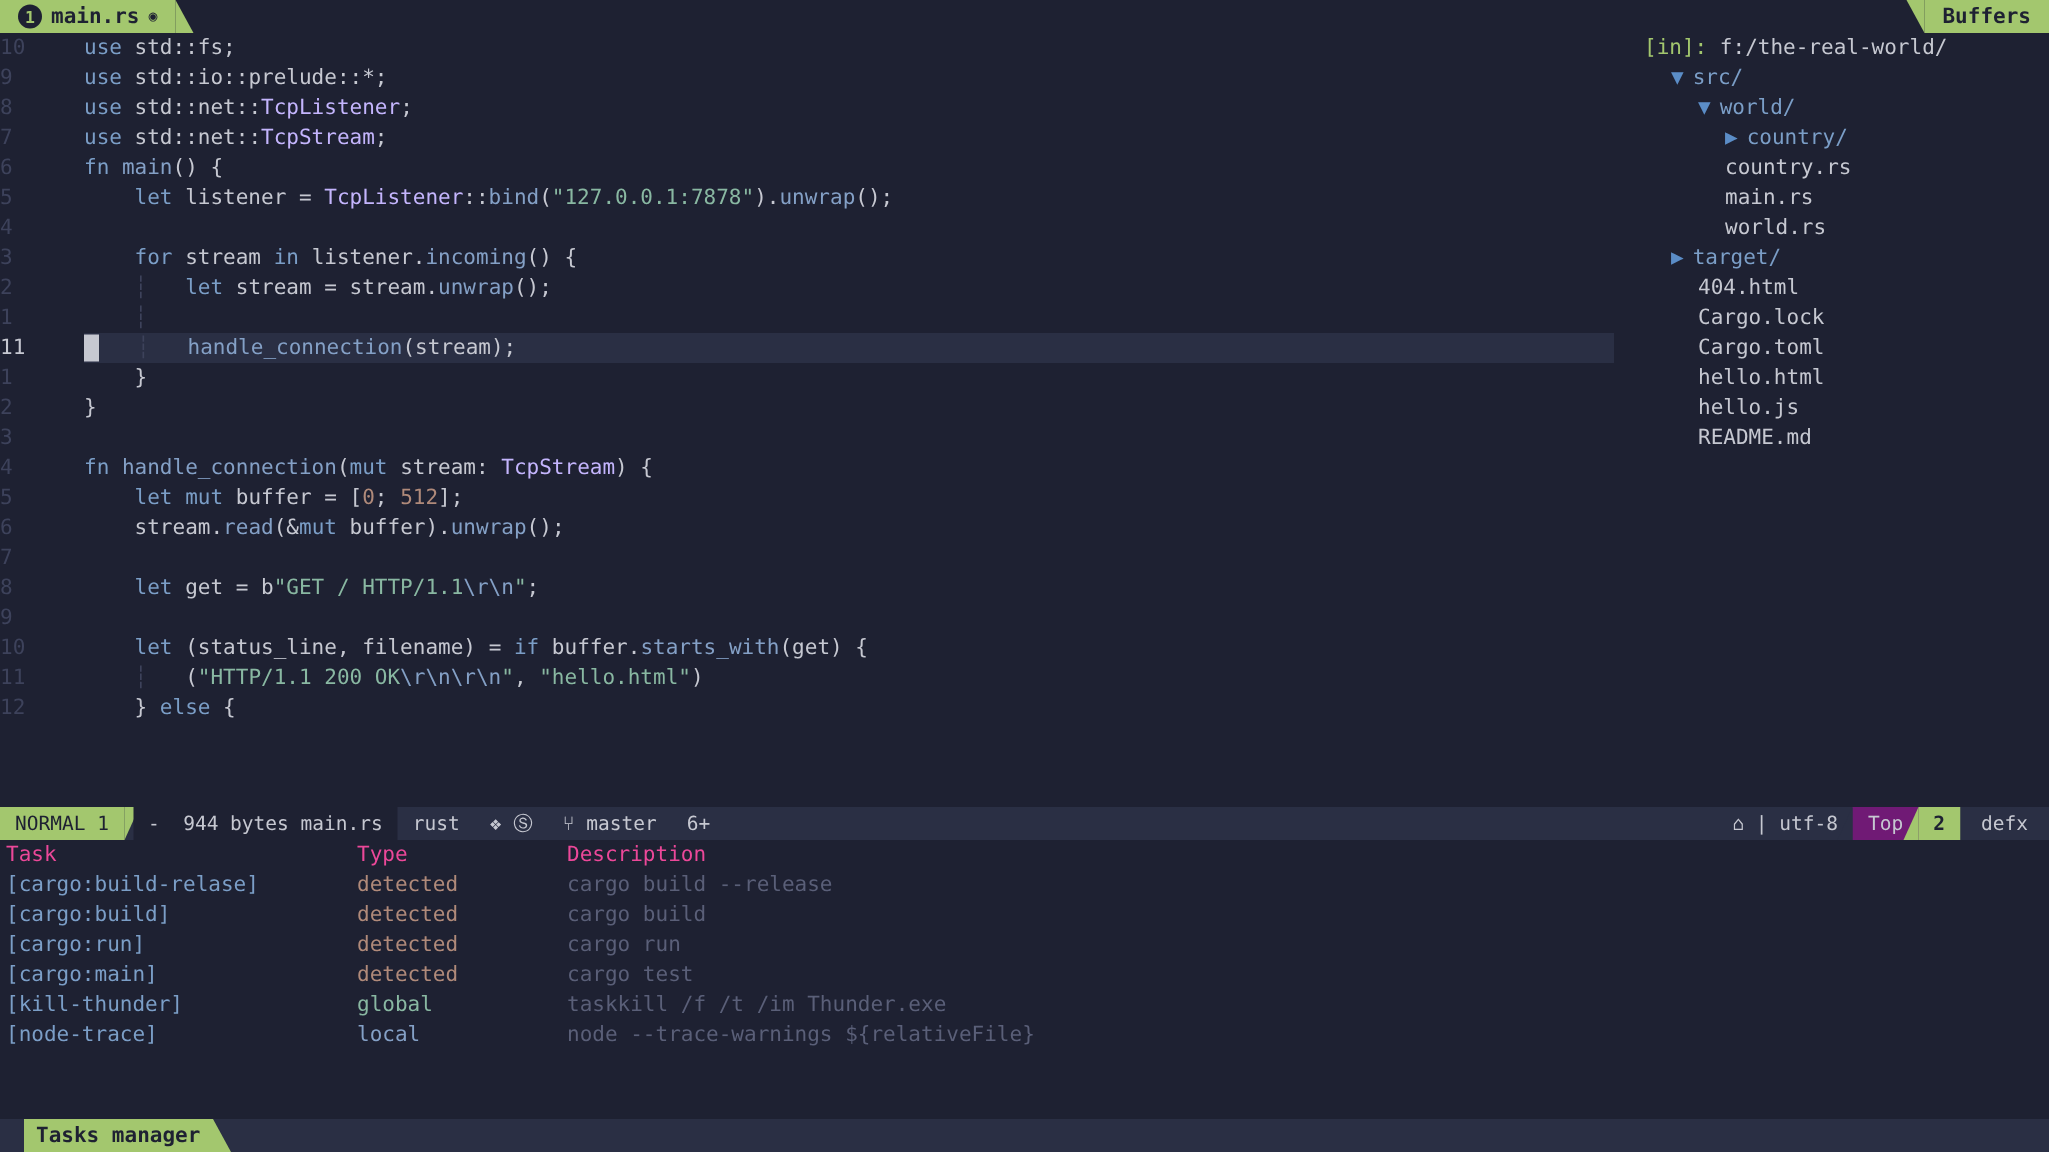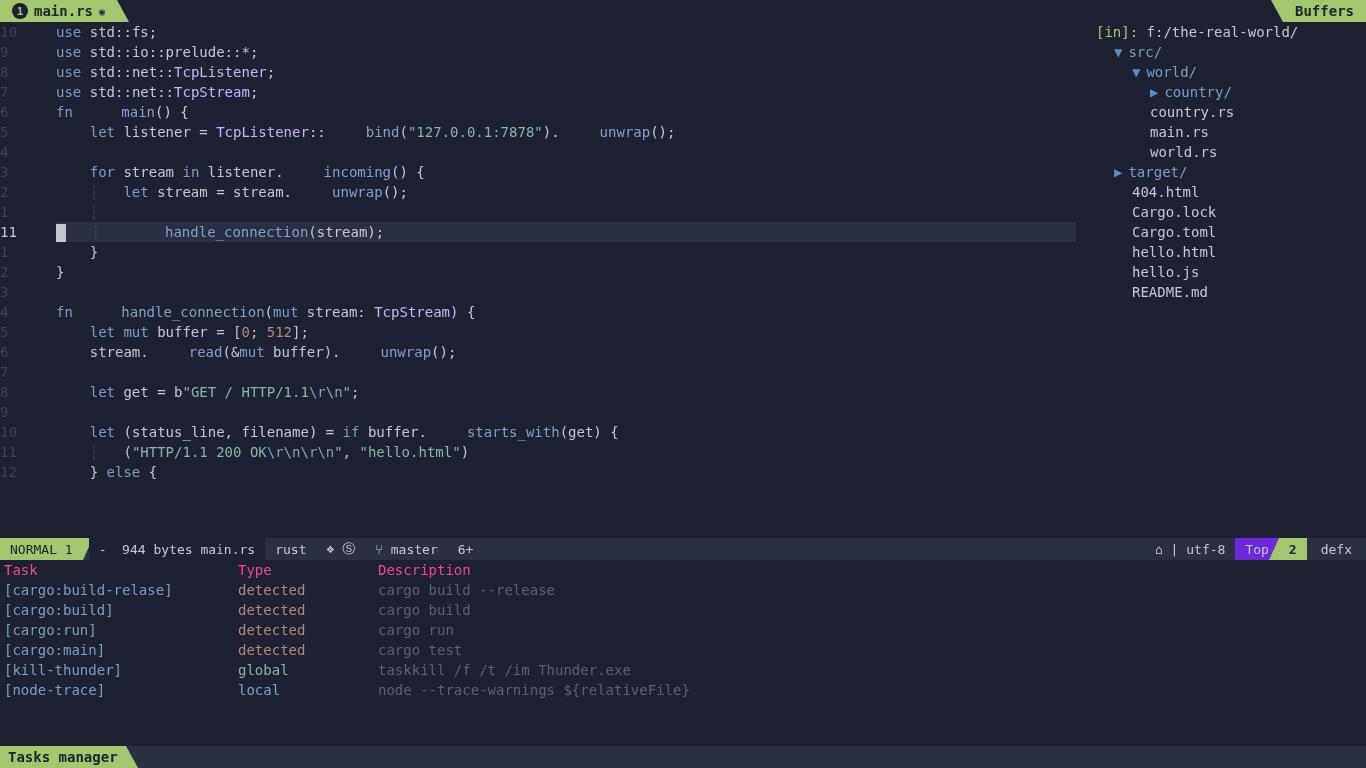--- a/index.html
+++ b/index.html
@@ -95,21 +95,21 @@
 }
 .cursor-block {
   background: #c6c8d1;
   display: inline-block;
   width: 10px;
   height: 18px;
   vertical-align: middle;
 }
 .kw { color: #7b9ec7; }
 .type { color: #c4b5fd; }
-.fn { color: #84a0c6; margin-left: 40px; }
+.fn { color: #84a0c6; }
 .str { color: #89b8a2; }
 .num { color: #b08a7a; }
 .op { color: #c6c8d1; }
 .punct { color: #c6c8d1; }
 .ident { color: #c6c8d1; }
 .esc { color: #84a0c6; }
 .indent-guide { color: #3d425b; }
 .gutter .cur { color: #c6c8d1; }
 
 .file-tree {
@@ -241,20 +241,21 @@
 
 .bottom-bar {
   background: #a3c76e;
   color: #1e2132;
   height: 22px;
   line-height: 22px;
   padding: 0 8px;
   font-weight: bold;
   position: relative;
   width: fit-content;
+  margin-left: 16px;
 }
 .bottom-bar::after {
   content: '';
   position: absolute;
   right: -12px;
   top: 0;
   border-left: 12px solid #a3c76e;
   border-top: 22px solid transparent;
 }
 .bottom-wrap { background: #2a2f44; }
@@ -342,21 +343,21 @@
   <div class="sb-seg">
     <span>⑂</span>&nbsp;<span>master</span>
   </div>
   <div class="sb-seg">
       <span>6+</span>
     </div>
   <div class="sb-right">
     <div class="sb-seg">
       <span>⌂</span>&nbsp;<span>|</span>&nbsp;<span>utf-8</span>
     </div>
-    <div class="sb-seg sb-top" style="background:#6d28d9">
+    <div class="sb-seg sb-top" style="background:#701a75">
         <span>Top</span>
       </div>
     <div class="sb-num2">
         <span>2</span>
       </div>
     <div class="sb-defx">
         <span>defx</span>
       </div>
   </div>
 </div>

